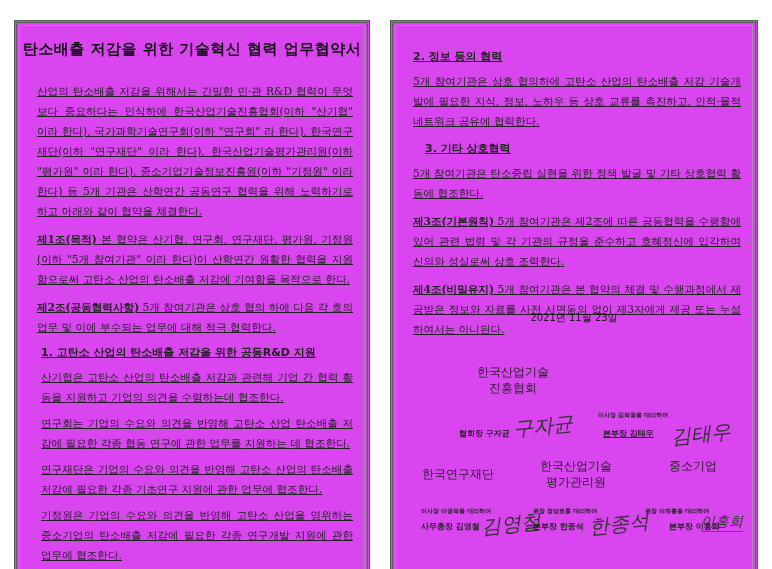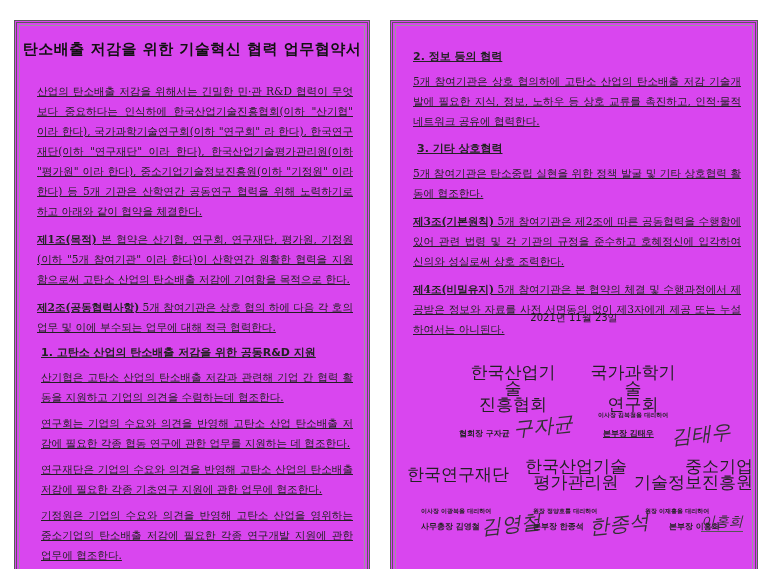--- a/index.html
+++ b/index.html
@@ -16,22 +16,22 @@
   .content { position: absolute; left: 20px; right: 14px; font-size: 10.6px; line-height: 20px;
              text-align: justify; color: #222; text-decoration: underline; }
   .para { margin: 0 0 8px 0; }
   .para.tight { margin-bottom: 6px; }
   .bold { font-weight: bold; }
   .section-head { font-family: "DejaVu Sans", "Liberation Sans", sans-serif; font-weight: bold;
                   font-size: 11px; margin: 2px 0 4px 4px; }
   .sub { padding-left: 4px; }
   .date { position: absolute; left: 0; right: 0; top: 288px; text-align: center;
           font-family: "DejaVu Sans", "Liberation Sans", sans-serif; font-size: 10px; }
-  .org { position: absolute; text-align: center; font-family: Liberation Serif, serif;
-         font-size: 17px; line-height: 16px; color: #222; }
+  .org { position: absolute; text-align: center; font-family: Liberation Mono, monospace;
+         font-size: 12px; line-height: 16px; color: #222; }
   .sig-line { position: absolute; font-size: 8px; font-weight: bold; white-space: nowrap; color: #222; }
   .sig-small { font-size: 6px; }
   .signature { position: absolute; font-family: "DejaVu Serif", serif; font-style: italic;
                font-size: 20px; color: #333; transform: rotate(-6deg); white-space: nowrap; }
 </style>
 </head>
 <body>
 
 <div class="page left">
   <div class="title">탄소배출 저감을 위한 기술혁신 협력 업무협약서</div>
@@ -44,59 +44,54 @@
     <p class="para tight sub">연구회는 기업의 수요와 의견을 반영해 고탄소 산업 탄소배출 저감에 필요한 각종 협동 연구에 관한 업무를 지원하는 데 협조한다.</p>
     <p class="para tight sub">연구재단은 기업의 수요와 의견을 반영해 고탄소 산업의 탄소배출 저감에 필요한 각종 기초연구 지원에 관한 업무에 협조한다.</p>
     <p class="para tight sub">기정원은 기업의 수요와 의견을 반영해 고탄소 산업을 영위하는 중소기업의 탄소배출 저감에 필요한 각종 연구개발 지원에 관한 업무에 협조한다.</p>
   </div>
 </div>
 
 <div class="page right">
   <div class="content" style="top:22px;">
     <div class="section-head" style="margin-left:0;">2. 정보 등의 협력</div>
     <p class="para">5개 참여기관은 상호 협의하에 고탄소 산업의 탄소배출 저감 기술개발에 필요한 지식, 정보, 노하우 등 상호 교류를 촉진하고, 인적·물적 네트워크 공유에 협력한다.</p>
-    <div class="section-head" style="margin-left:4px;">3. 기타 상호협력</div>
+    <div class="section-head" style="margin-left:12px;">3. 기타 상호협력</div>
     <p class="para">5개 참여기관은 탄소중립 실현을 위한 정책 발굴 및 기타 상호협력 활동에 협조한다.</p>
     <p class="para"><span class="bold">제3조(기본원칙)</span><span> 5개 참여기관은 제2조에 따른 공동협력을 수행함에 있어 관련 법령 및 각 기관의 규정을 준수하고 호혜정신에 입각하여 신의와 성실로써 상호 조력한다.</span></p>
     <p class="para"><span class="bold">제4조(비밀유지)</span><span> 5개 참여기관은 본 협약의 체결 및 수행과정에서 제공받은 정보와 자료를 사전 서면동의 없이 제3자에게 제공 또는 누설하여서는 아니된다.</span></p>
   </div>
 
   <div class="date">2021년 11월 23일</div>
 
   <div class="org" style="left:70px; top:342px; width:100px;">
     <div>한국산업기술</div>
     <div>진흥협회</div>
   </div>
   <div class="sig-line" style="left:66px; top:405px;">협회장 구자균</div>
   <div class="signature" style="left:120px; top:390px;">구자균</div>
 
-  <div class="org" style="left:190px; top:342px; width:100px;">
-    <div>국가과학기술</div>
-    <div>연구회</div>
-  </div>
   <div class="sig-line sig-small" style="left:205px; top:388px;">이사장 김복철을 대리하여</div>
   <div class="sig-line" style="left:210px; top:405px;text-decoration:underline;">본부장 김태우</div>
   <div class="signature" style="left:278px; top:398px;">김태우</div>
 
   <div class="org" style="left:10px; top:444px; width:110px;">
     <div></div>
     <div>한국연구재단</div>
   </div>
   <div class="sig-line sig-small" style="left:28px; top:484px;">이사장 이광복을 대리하여</div>
   <div class="sig-line" style="left:28px; top:498px;">사무총장 김영철</div>
   <div class="signature" style="left:88px; top:488px;">김영철</div>
 
   <div class="org" style="left:128px; top:436px; width:110px;">
     <div>한국산업기술</div>
     <div>평가관리원</div>
   </div>
   <div class="sig-line sig-small" style="left:140px; top:484px;">원장 정양호를 대리하여</div>
   <div class="sig-line" style="left:140px; top:498px;">본부장 한종석</div>
   <div class="signature" style="left:196px; top:488px;">한종석</div>
 
-  <div class="org" style="left:240px; top:436px; width:120px;text-align:right;">
+  <div class="org" style="left:240px; top:436px; width:120px;">
     <div>중소기업</div>
-    <div>기술정보진흥원</div>
   </div>
   <div class="sig-line sig-small" style="left:252px; top:484px;">원장 이재홍을 대리하여</div>
   <div class="sig-line" style="left:252px; top:498px;margin-left:24px;">본부장 이홍희</div>
   <div class="signature" style="left:308px; top:490px; transform:none; font-size:14px; border-bottom:1px solid #555;">이홍희</div>
 </div>
 
 </body></html>

